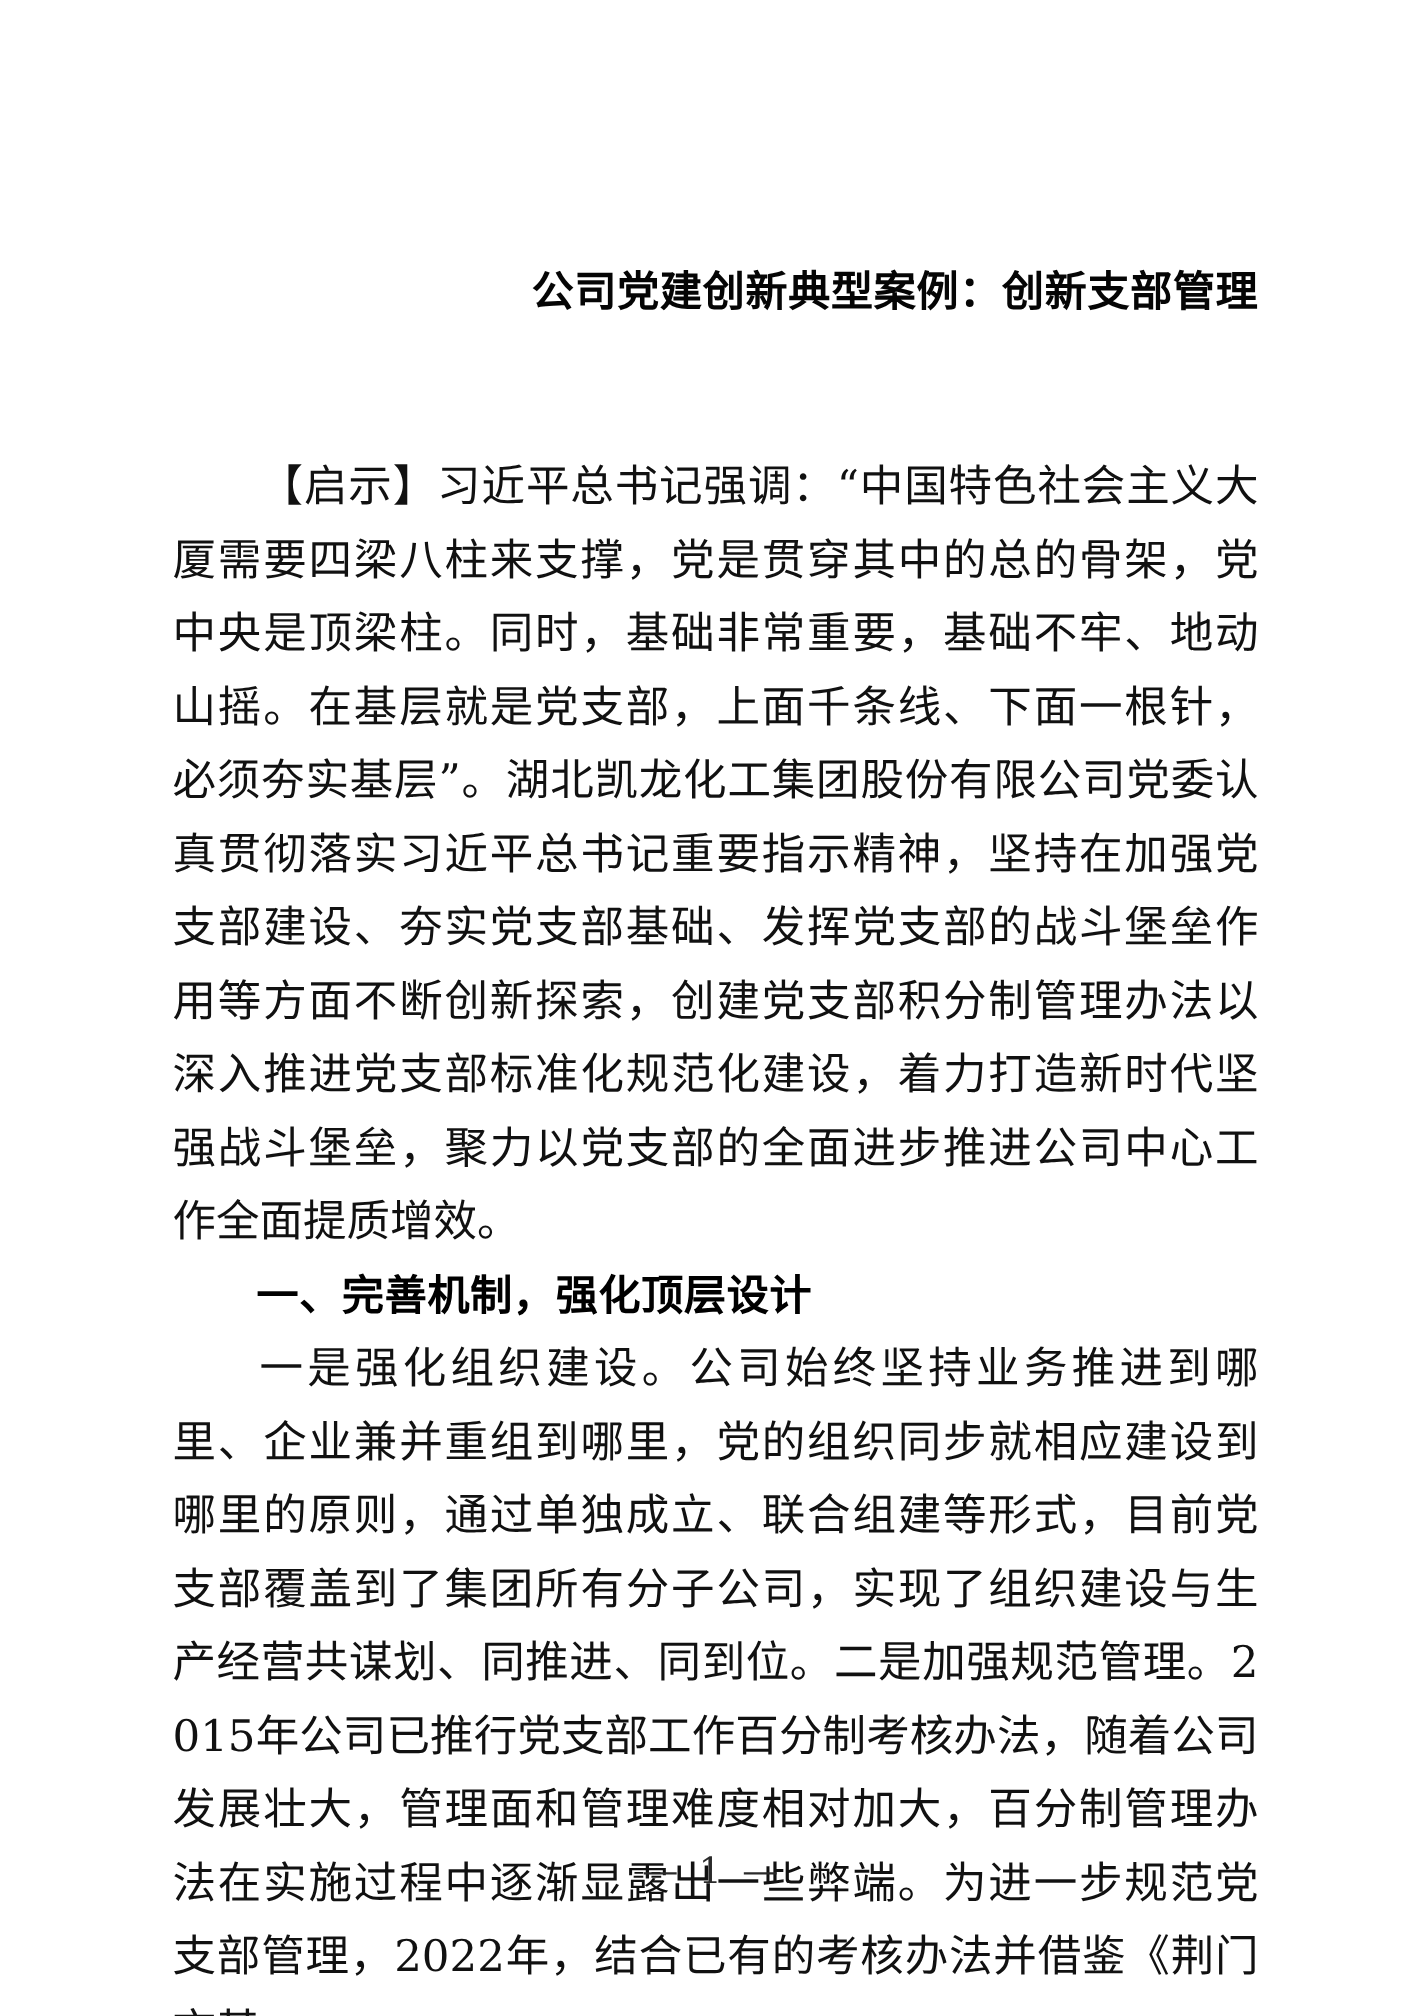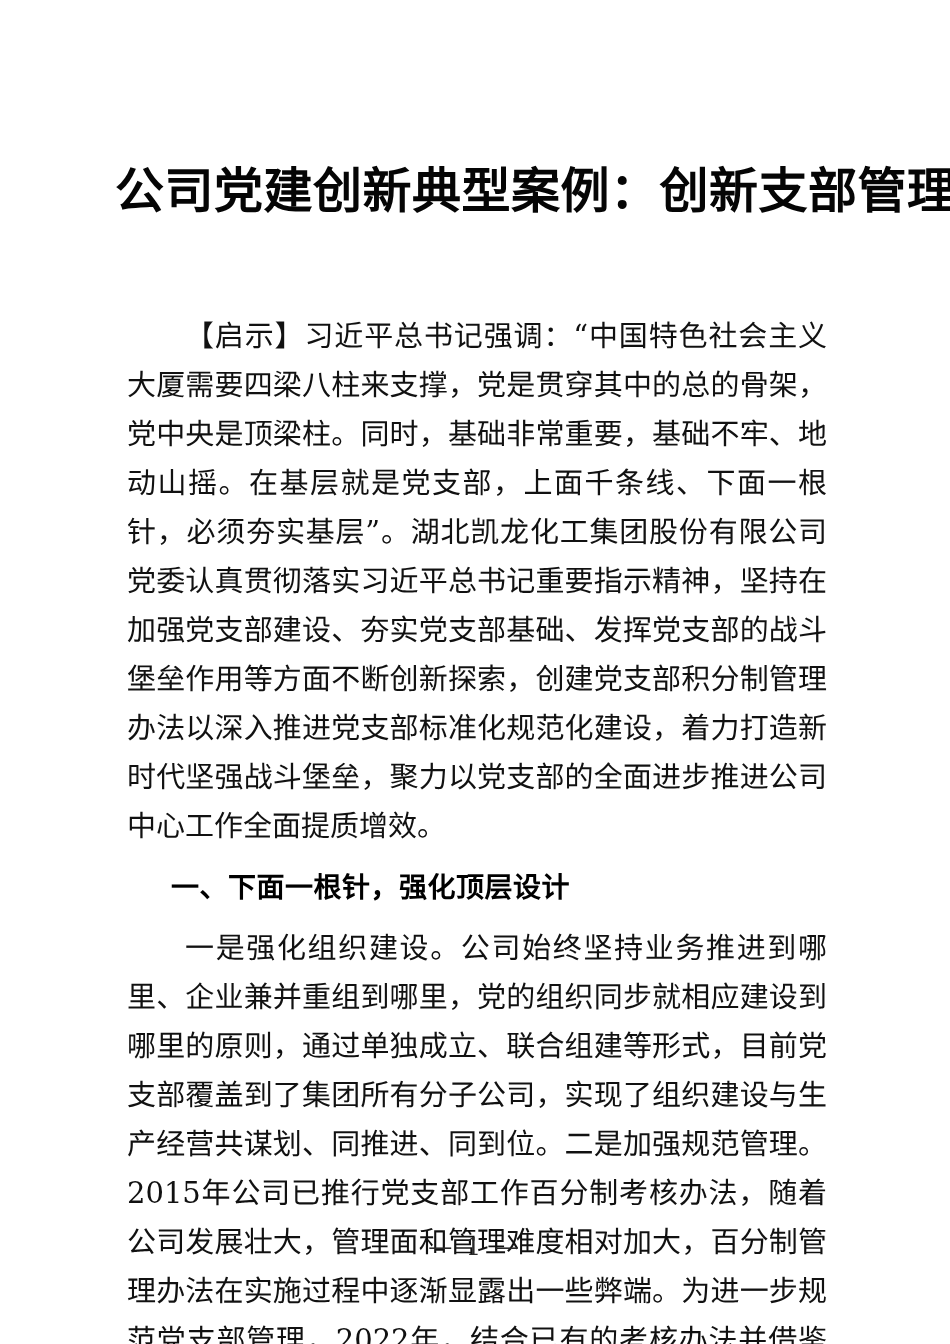--- a/index.html
+++ b/index.html
@@ -26,23 +26,23 @@
     background: #ffffff;
   }
 
   
   .doc-title {
     position: absolute;
     left: 115px;
     top: 168px;
     width: 724px;
     text-align: right;
-    font-family: Liberation Mono, monospace;
+    font-family: Liberation Sans, sans-serif;
     font-weight: 700;
-    font-size: 49px;
+    font-size: 28px;
     line-height: 54px;
     letter-spacing: 0.5px;
     color: #050505;
   }
   .doc-title .title-line {
     display: block;
     white-space: nowrap;
   }
   .doc-title .title-line-2 {
     letter-spacing: 1px;
@@ -50,21 +50,21 @@
 
   
   .body-area {
     position: absolute;
     left: 115px;
     top: 300px;
     width: 724px;
   }
 
   p.para {
-    margin: 12px;
+    margin: 0;
     padding: 0;
     font-family: "DejaVu Serif", "Liberation Serif", serif;
     font-size: 29px;
     line-height: 49px;
     text-align: justify;
     text-align-last: left;
     text-justify: inter-character;
     letter-spacing: 0px;
     color: #111111;
     word-break: break-all;
@@ -107,21 +107,21 @@
 <div class="page">
 
   <div class="doc-title">
     <span class="title-line title-line-1">公司党建创新典型案例：创新支部管理</span>
   </div>
 
   <div class="body-area">
 
     <p class="para indent">【启示】习近平总书记强调：“中国特色社会主义大厦需要四梁八柱来支撑，党是贯穿其中的总的骨架，党中央是顶梁柱。同时，基础非常重要，基础不牢、地动山摇。在基层就是党支部，上面千条线、下面一根针，必须夯实基层”。湖北凯龙化工集团股份有限公司党委认真贯彻落实习近平总书记重要指示精神，坚持在加强党支部建设、夯实党支部基础、发挥党支部的战斗堡垒作用等方面不断创新探索，创建党支部积分制管理办法以深入推进党支部标准化规范化建设，着力打造新时代坚强战斗堡垒，聚力以党支部的全面进步推进公司中心工作全面提质增效。</p>
 
-    <h2 class="section-heading">一、下面一根针，强化顶层设计</h2>
+    <h2 class="section-heading">一、完善机制，强化顶层设计</h2>
 
     <p class="para indent">一是强化组织建设。公司始终坚持业务推进到哪里、企业兼并重组到哪里，党的组织同步就相应建设到哪里的原则，通过单独成立、联合组建等形式，目前党支部覆盖到了集团所有分子公司，实现了组织建设与生产经营共谋划、同推进、同到位。二是加强规范管理。2015年公司已推行党支部工作百分制考核办法，随着公司发展壮大，管理面和管理难度相对加大，百分制管理办法在实施过程中逐渐显露出一些弊端。为进一步规范党支部管理，2022年，结合已有的考核办法并借鉴《荆门市基</p>
 
   </div>
 
   <div class="footer">— 1 —</div>
 
 </div>
 
 </body></html>

